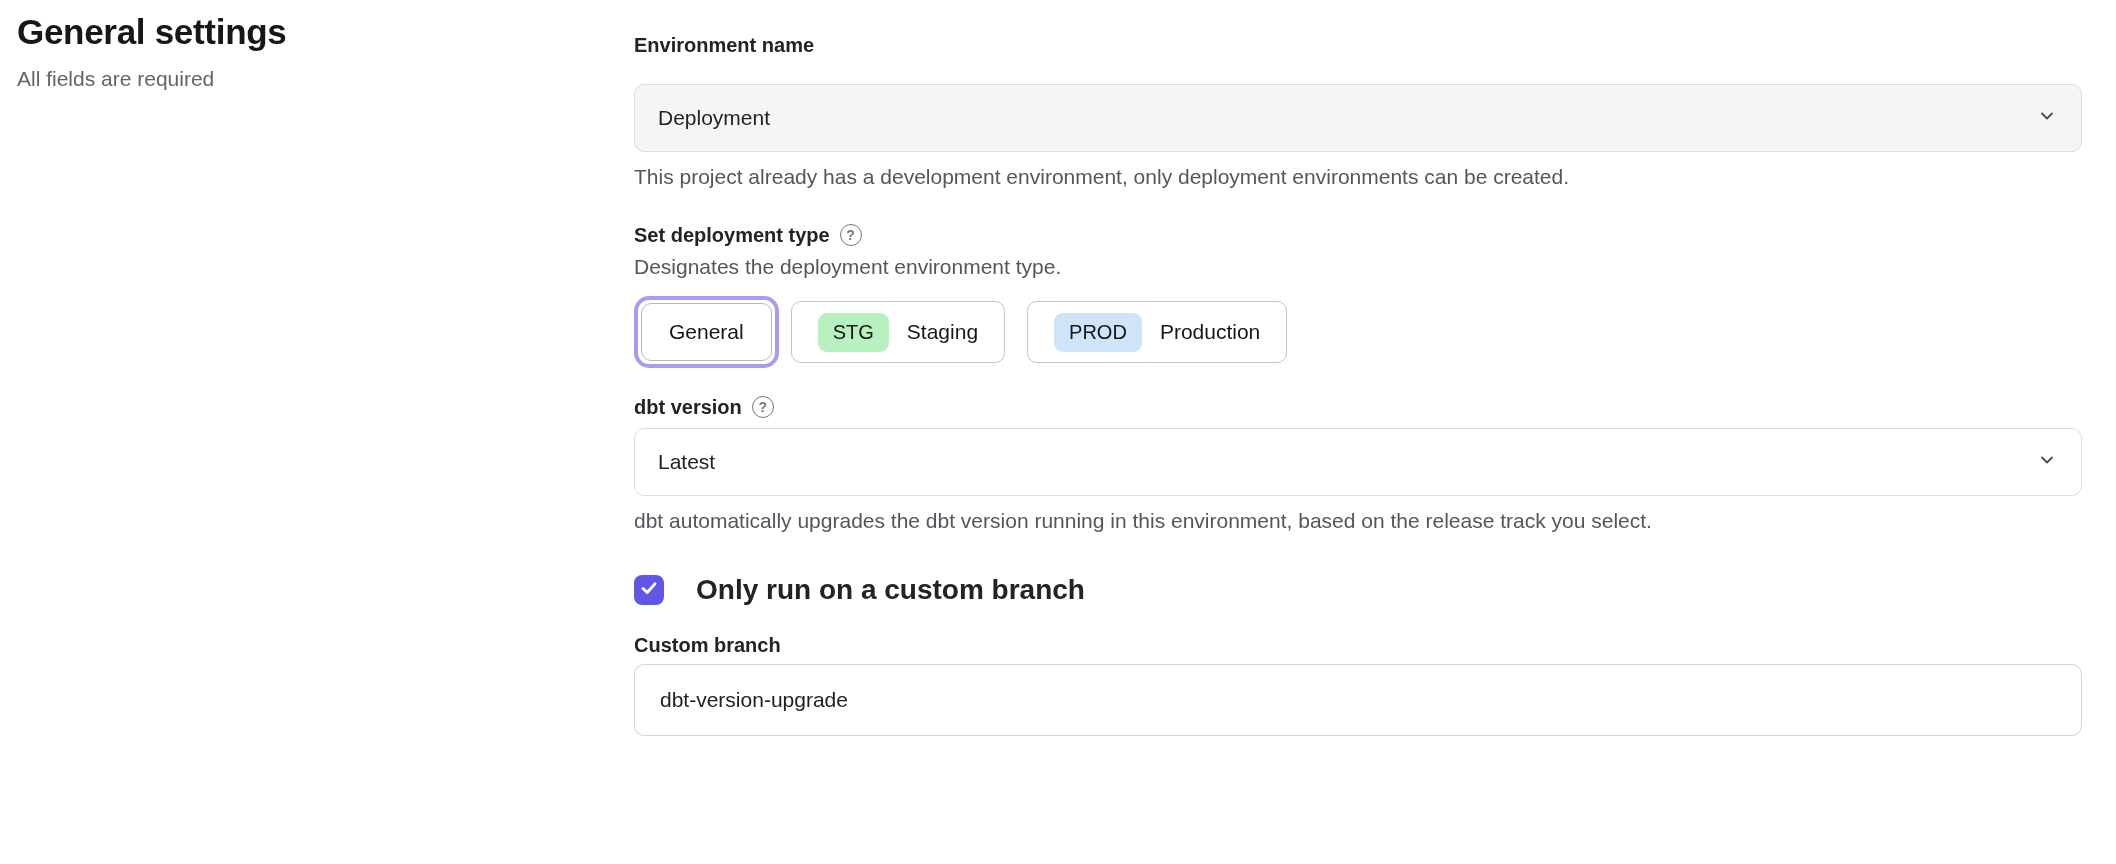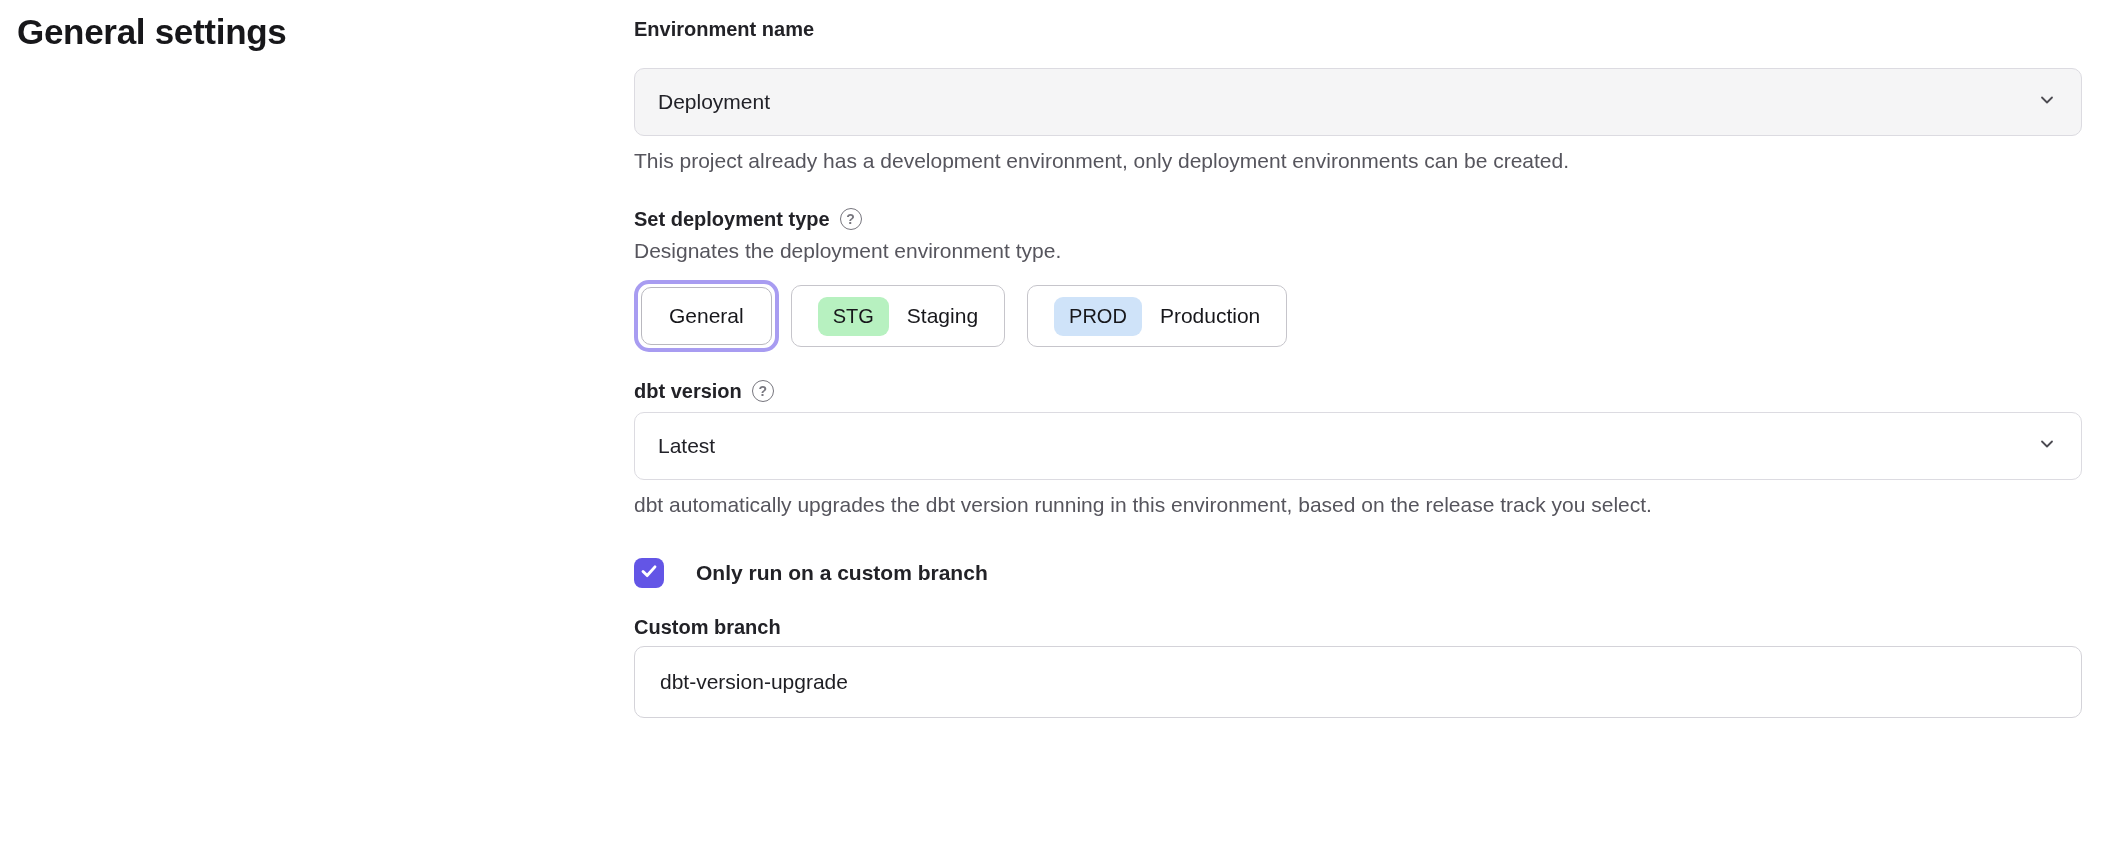--- a/index.html
+++ b/index.html
@@ -10,21 +10,21 @@
     height: 864px;
     background: #ffffff;
     font-family: "Liberation Sans", sans-serif;
     color: #1e1e23;
     overflow: hidden;
   }
   .left-col { position: absolute; left: 17px; top: 12px; width: 560px; }
   .page-title { font-size: 35px; font-weight: 700; color: #17171a; margin: 0; letter-spacing: -0.3px; }
   .page-subtitle { font-size: 21px; color: #64636b; margin: 15px 0 0; }
 
-  .form { position: absolute; left: 634px; top: 16px; width: 1448px; }
+  .form { position: absolute; left: 634px; top: 32px; width: 1448px; }
 
   .form-label { display: block; font-size: 20px; font-weight: 600; color: #222227; line-height: 26px; margin-bottom: 6px; }
   .form-label.disabled { color: #a5a4ac; }
   .label-row { display: flex; align-items: center; gap: 10px; margin-bottom: 6px; }
   .label-row .form-label { margin-bottom: 0; }
 
   .help-icon {
     width: 22px; height: 22px; border: 1.5px solid #77767e; border-radius: 50%;
     display: inline-flex; align-items: center; justify-content: center;
     font-size: 14px; font-weight: 700; color: #77767e; flex: none; line-height: 1;
@@ -66,29 +66,30 @@
   }
   .type-btn.inner { height: 58px; border-color: #b9b8bf; padding: 8px 27px; }
   .type-btn.stg { margin-right: 22px; }
   .badge { font-size: 20px; font-weight: 400; padding: 8px 15px; border-radius: 9px; color: #17171b; text-align: center; }
 
   .check-row { display: flex; align-items: center; margin-top: 40px; gap: 32px; }
   .checkbox {
     width: 30px; height: 30px; border-radius: 8px; background: #6355e6;
     display: flex; align-items: center; justify-content: center; cursor: pointer; flex: none;
   }
-  .check-label { font-size: 21px; font-weight: 600; color: #222227; cursor: pointer; }
+  .check-label { font-size: 28px; font-weight: 600; color: #222227; cursor: pointer; }
 </style>
 </head>
 <body>
 
 <div class="page">
 
   <div class="left-col">
     <h1 class="page-title">General settings</h1>
+    <p class="page-subtitle">All fields are required</p>
   </div>
 
   <div class="form">
 
     <div class="group">
       <label class="form-label">Environment name</label>
     </div>
 
     <div class="group mt26">
       <div class="select disabled">

